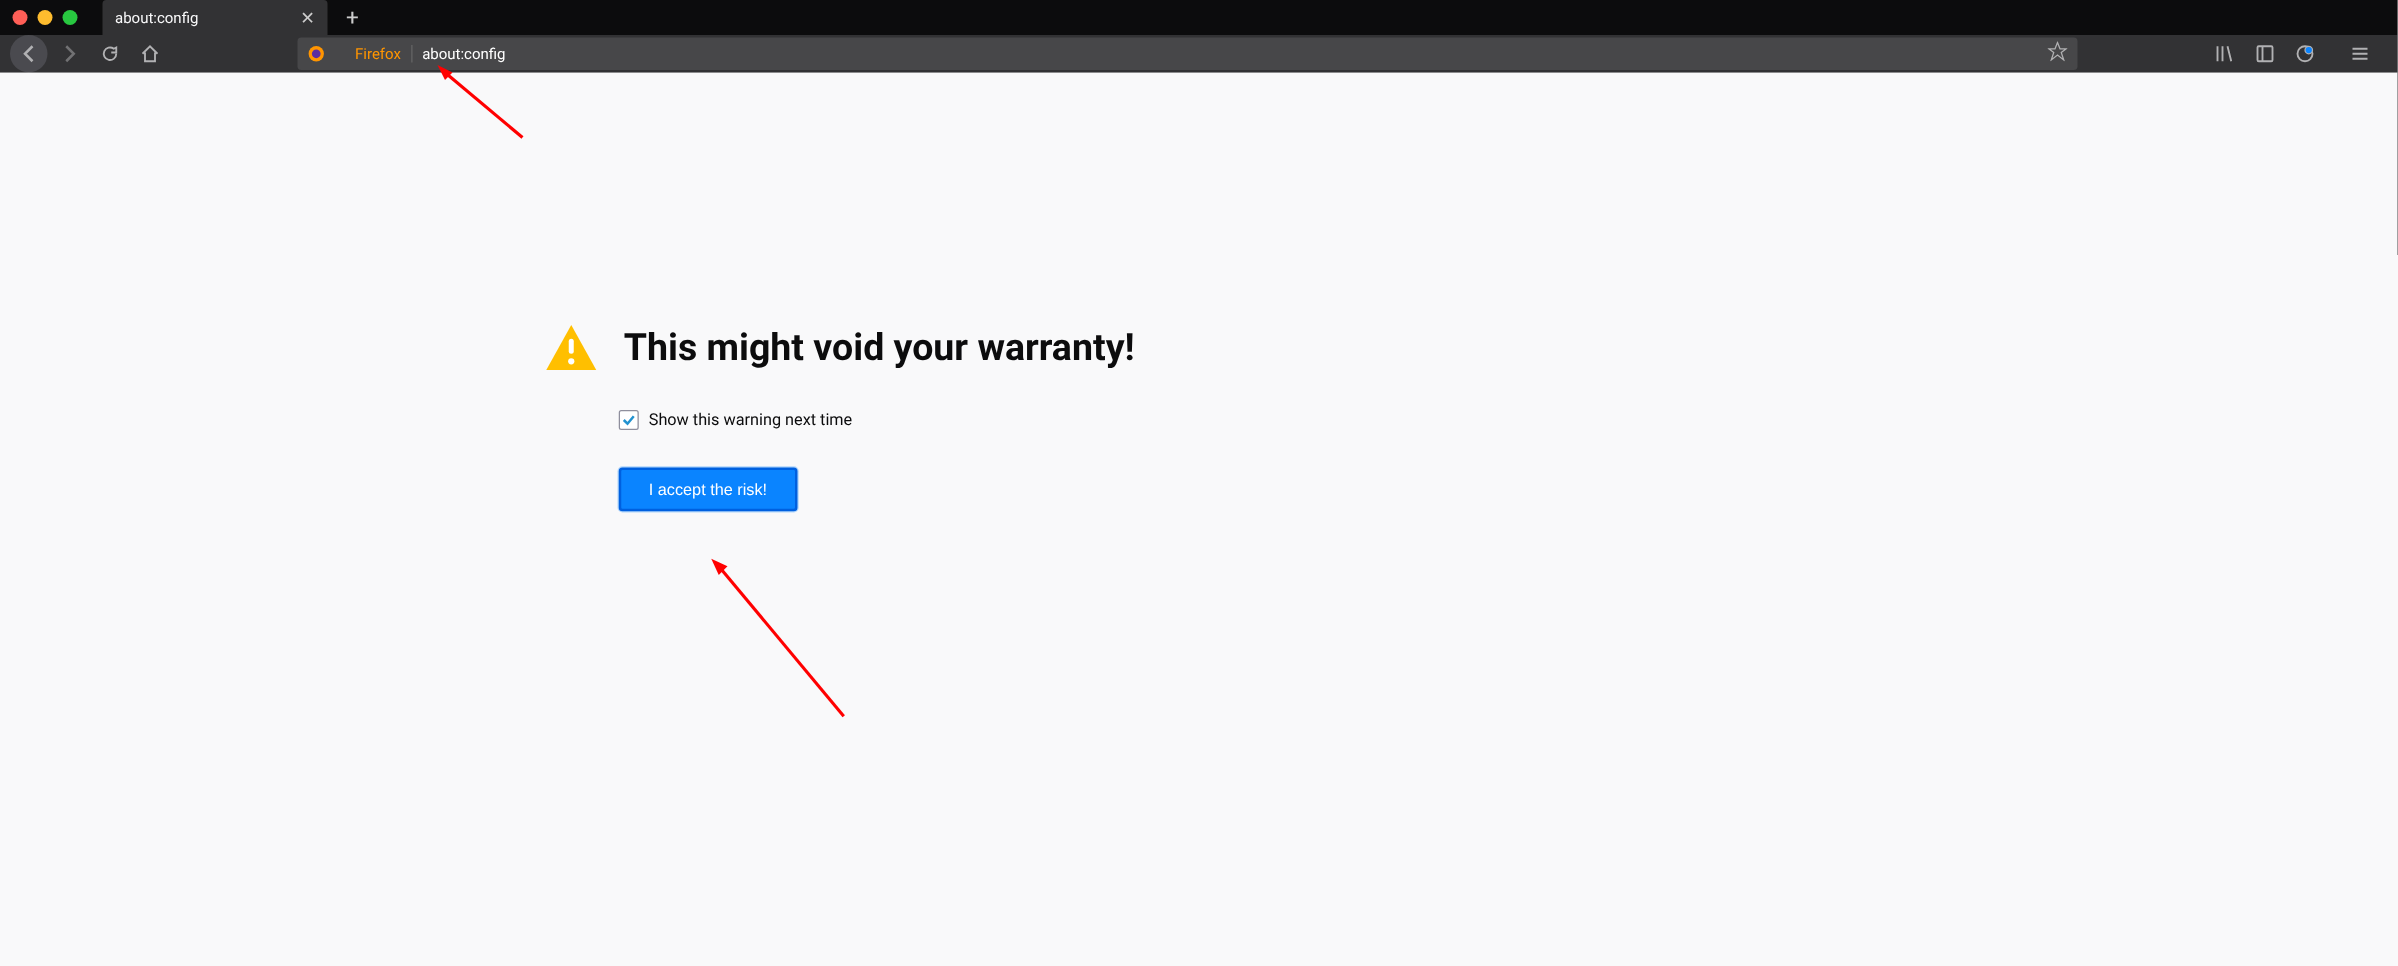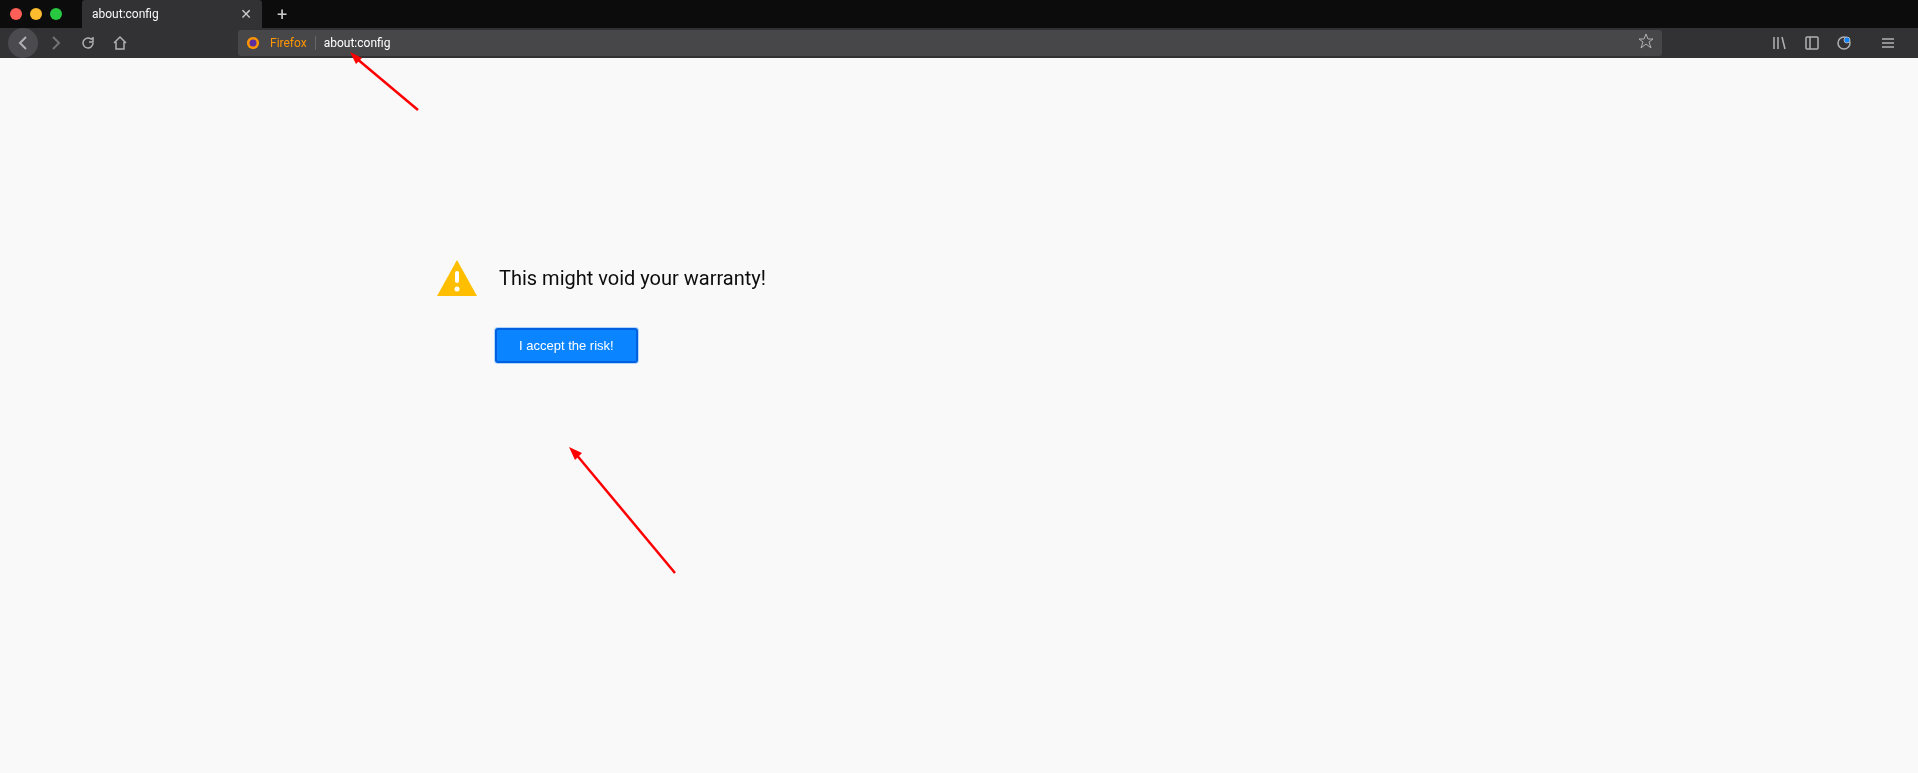--- a/index.html
+++ b/index.html
@@ -19,35 +19,35 @@
     .new-tab { color: #ccc; font-size: 18px; margin-left: 10px; cursor: pointer; width: 20px; text-align: center; }
     
     
     .nav-toolbar { height: 30px; background: #323234; display: flex; align-items: center; padding: 0 8px; gap: 4px; }
     .nav-btn { width: 28px; height: 28px; display: flex; align-items: center; justify-content: center; color: #b1b1b3; cursor: pointer; border-radius: 4px; }
     .nav-btn.back { background: #4a4a4f; border-radius: 50%; width: 30px; height: 30px; }
     .nav-btn svg { width: 16px; height: 16px; fill: currentColor; stroke: currentColor; }
     
     .urlbar-container { flex: 1; display: flex; align-items: center; margin: 0 100px 0 100px; }
     .urlbar { flex: 1; height: 26px; background: #474749; border-radius: 3px; display: flex; align-items: center; padding: 0 8px; gap: 8px; }
-    .url-identity { display: flex; align-items: center; gap: 10px; border-right: 1px solid #666; padding-right: 8px; }
+    .url-identity { display: flex; align-items: center; gap: 24px; border-right: 1px solid #666; padding-right: 8px; }
     .fx-icon { width: 14px; height: 14px; }
     .identity-label { color: #ff9500; font-size: 12px; }
     .url-text { color: #fff; font-size: 12px; flex: 1; }
     .star-icon { color: #b1b1b3; }
     
     .toolbar-right { display: flex; gap: 4px; margin-left: auto; padding-right: 8px; }
     
     
     .content { background: #f9f9fa; height: calc(773px - 58px); position: relative; }
     
     .warning-container { position: absolute; left: 435px; top: 200px; width: 820px; }
     .warning-header { display: flex; align-items: center; gap: 20px; margin-bottom: 30px; }
     .warning-icon { width: 44px; height: 40px; }
-    .warning-title { font-size: 20px; font-weight: 400; color: #0c0c0d; }
+    .warning-title { font-size: 30px; font-weight: 700; color: #0c0c0d; }
     
     .warning-body { margin-left: 60px; }
     .warning-text { font-size: 13px; color: #0c0c0d; line-height: 1.5; margin-bottom: 22px; max-width: 640px; }
     
     .checkbox-row { display: flex; align-items: center; gap: 8px; margin-bottom: 30px; }
     .checkbox { width: 16px; height: 16px; border: 1px solid #8f8f9d; border-radius: 2px; display: flex; align-items: center; justify-content: center; background: #fff; }
     .checkbox svg { width: 12px; height: 12px; stroke: #2292d0; stroke-width: 2; fill: none; }
     .checkbox-label { font-size: 13px; color: #0c0c0d; }
     
     .accept-btn { background: #0a84ff; color: #fff; border: 2px solid #0060df; border-radius: 3px; padding: 8px 22px; font-size: 13px; cursor: pointer; box-shadow: 0 0 0 1px rgba(10,132,255,0.3); }
@@ -144,20 +144,28 @@
   <div class="warning-container">
     <div class="warning-header">
       <svg class="warning-icon" viewBox="0 0 44 40">
         <path d="M22 2 L42 38 L2 38 Z" fill="#ffbf00"></path>
         <rect x="20" y="13" width="4" height="12" rx="2" fill="#fff"></rect>
         <circle cx="22" cy="31" r="2.5" fill="#fff"></circle>
       </svg>
       <h1 class="warning-title">This might void your warranty!</h1>
     </div>
     <div class="warning-body">
+      <div class="checkbox-row">
+        <div class="checkbox">
+          <svg viewBox="0 0 12 12">
+              <path d="M2 6 L5 9 L10 3"></path>
+            </svg>
+        </div>
+        <span class="checkbox-label">Show this warning next time</span>
+      </div>
       <button class="accept-btn">I accept the risk!</button>
     </div>
   </div>
 
   <div class="arrow" style="left:348px; top:-8px;">
     <svg width="80" height="70">
       <line class="arrow-line" x1="70" y1="60" x2="8" y2="8"></line>
       <polygon class="arrow-head" points="2,2 14,8 8,14"></polygon>
     </svg>
   </div>

